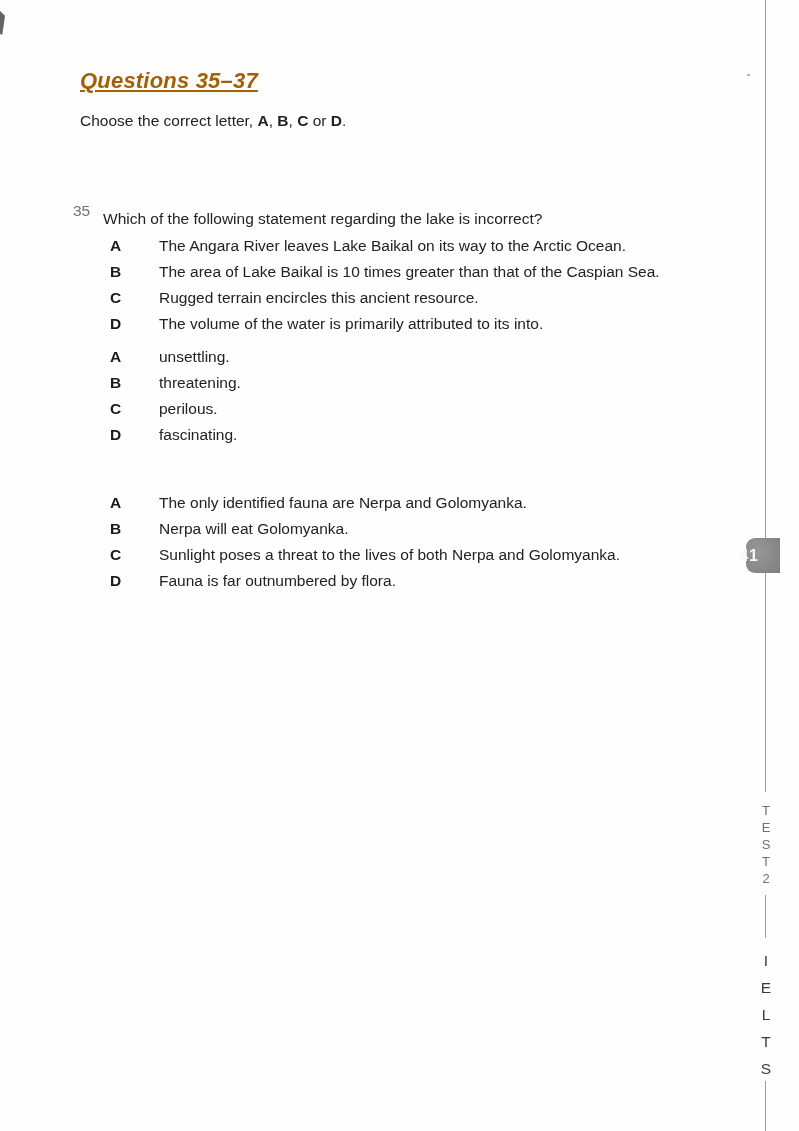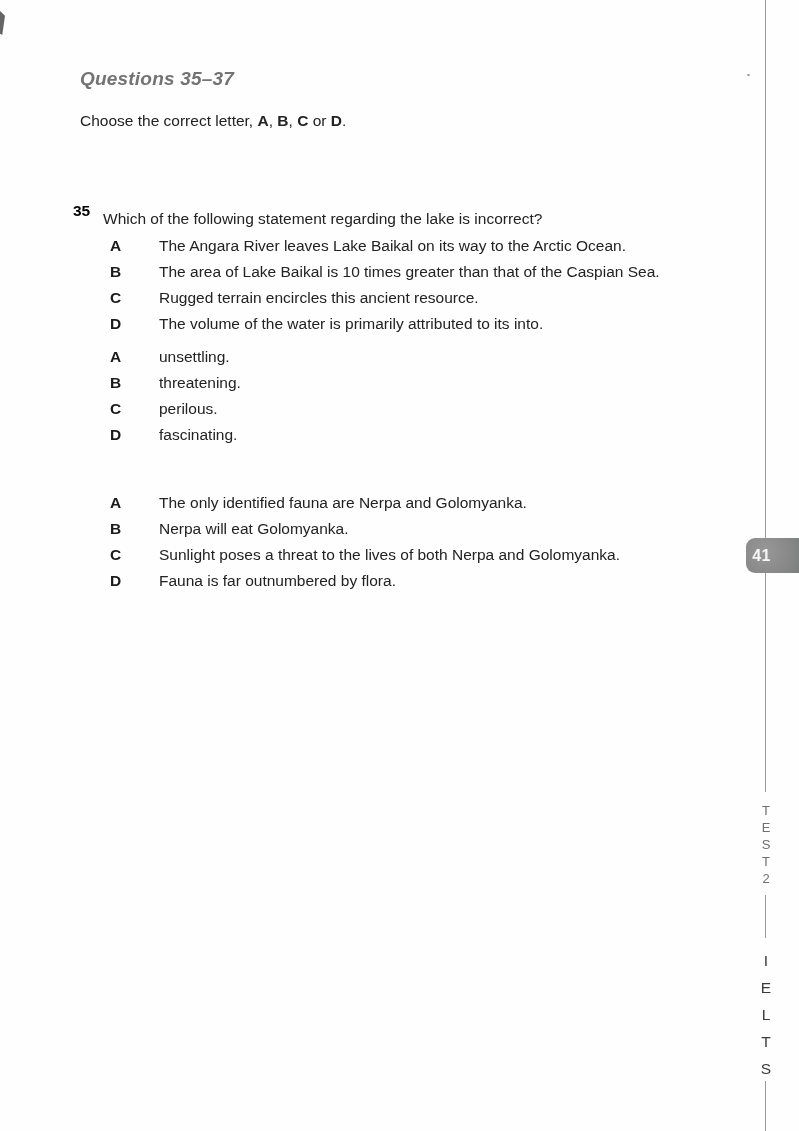--- a/index.html
+++ b/index.html
@@ -13,25 +13,26 @@
     height: 1131px;
     background: #fefefe;
     overflow: hidden;
     color: #1f1f1f;
   }
 
   
   .doc-title {
     position: absolute;
     left: 80px; top: 68px;
-    font-size: 19px;
+    font-size: 22px;
     font-weight: bold;
     font-style: italic;
     letter-spacing: 0.2px;
-    color: #737373;
+    color: #a16207;
+    text-decoration: underline;
   }
   .instruction {
     position: absolute;
     left: 80px;
     font-size: 15.5px;
     color: #222;
   }
   .instruction.choose { top: 112px; }
   .instruction.write  { top: 152px; }
   .instruction b { font-weight: bold; }
@@ -42,22 +43,22 @@
     left: 73px;
     width: 660px;
     font-size: 15.5px;
     line-height: 26px;
     color: #222;
   }
   .q-row { display: flex; margin-bottom: 1px; }
   .q-num {
     width: 30px;
     flex: 0 0 30px;
-    font-weight: bold;
-    color: #000000;
+    font-weight: normal;
+    color: #737373;
   }
   .q-text { flex: 1; margin-top: 8px; }
   .opt-row { display: flex; margin-left: 37px; }
   .opt-letter {
     width: 23px;
     flex: 0 0 23px;
     font-weight: bold;
     color: #1a1a1a;
   }
   .opt-text { flex: 1; margin-left: 26px; }
@@ -69,27 +70,27 @@
     width: 1px;
     background: #9b9b9b;
   }
   .spine-rule.seg-top    { top: 0;      height: 792px; }
   .spine-rule.seg-middle { top: 895px;  height: 43px;  }
   .spine-rule.seg-bottom { top: 1081px; height: 50px;  }
 
   .page-badge {
     position: absolute;
     left: 746px; top: 538px;
-    width: 53px; height: 35px;
+    width: 34px; height: 35px;
     background: #8d8d8d;
     background-image: radial-gradient(circle at 35% 40%, #989898 0%, #868686 70%, #7c7e7e 100%);
     border-radius: 9px 0 0 9px;
     display: flex;
     align-items: center;
-    justify-content: flex-end;
+    justify-content: center;
     padding-right: 28px;
     box-sizing: border-box;
     z-index: 2;
   }
   .page-badge .num {
     color: #f6f6f6;
     font-size: 16px;
     font-weight: bold;
     letter-spacing: 0.5px;
   }

